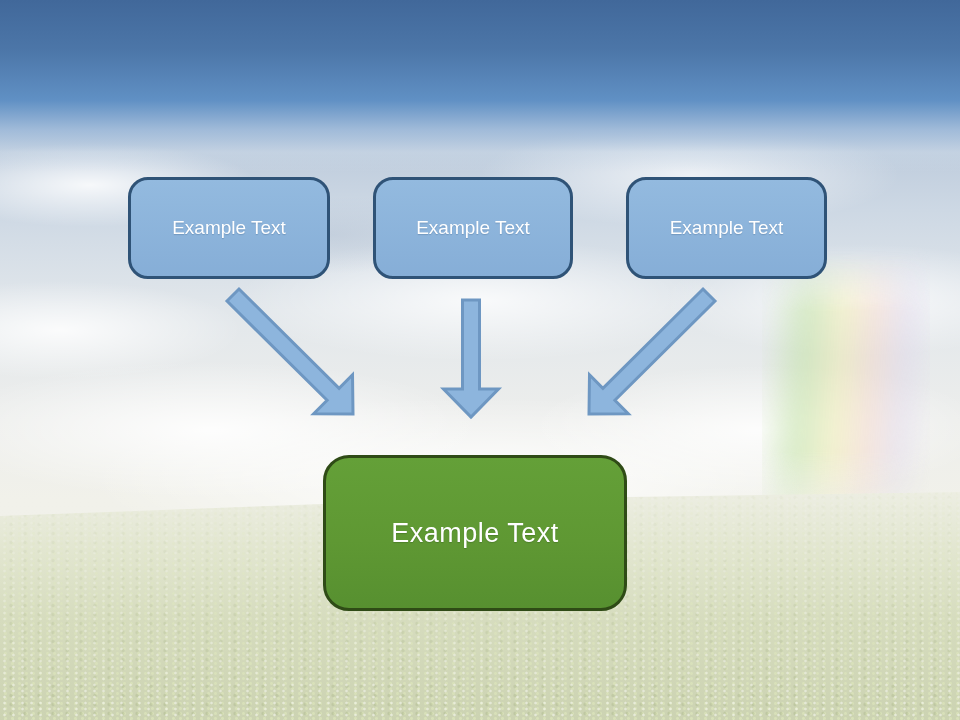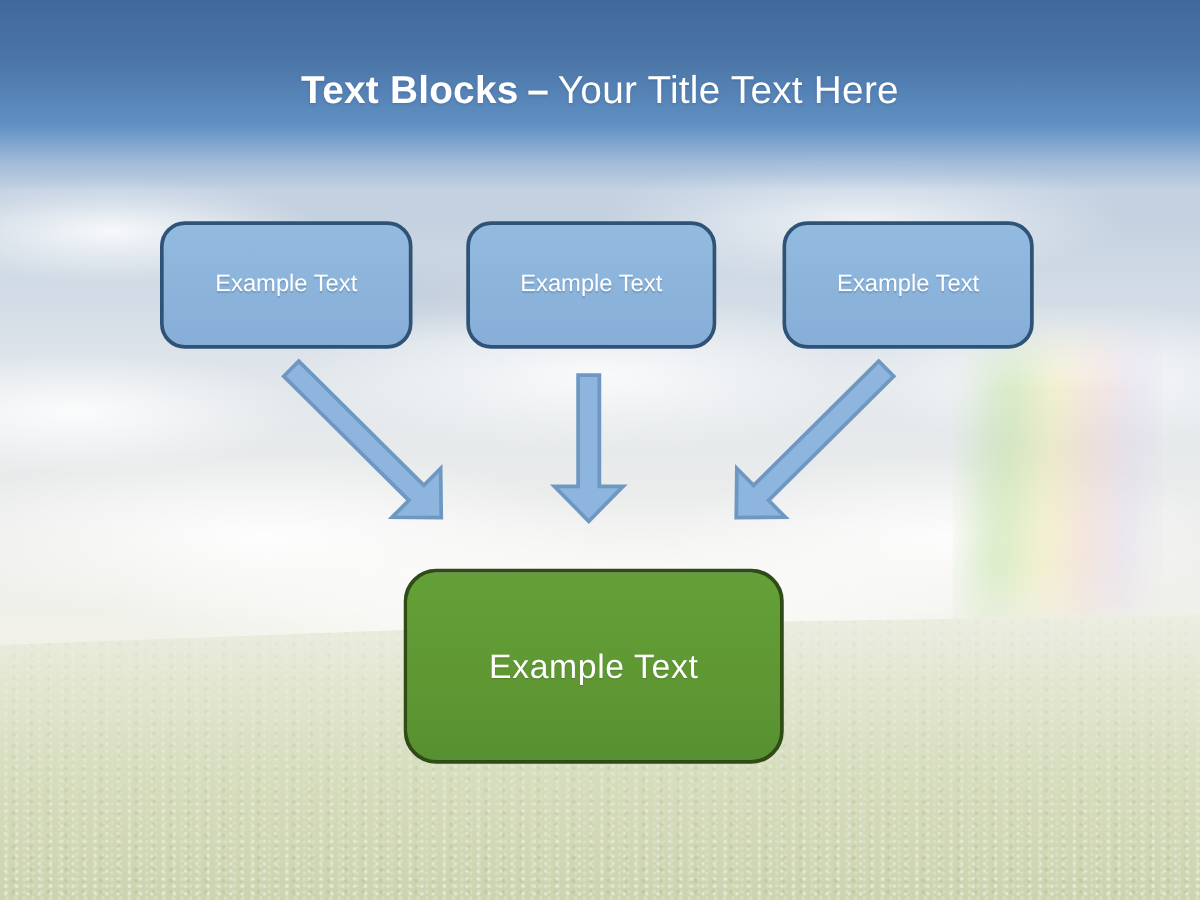--- a/index.html
+++ b/index.html
@@ -108,23 +108,20 @@
 <div class="slide">
 
   <div class="clouds"></div>
   <div class="rainbow"></div>
   <div class="field">
     <div class="field-speckle"></div>
   </div>
 
   <div class="header"></div>
 
-  <div class="title">
-    <span class="t-bold">Text Blocks</span><span class="t-sep">–</span><span class="t-reg">Your Title Text Here</span>
-  </div>
 
   <div class="tbox tbox1">
     <span>Example Text</span>
   </div>
   <div class="tbox tbox2">
     <span>Example Text</span>
   </div>
   <div class="tbox tbox3">
     <span>Example Text</span>
   </div>

